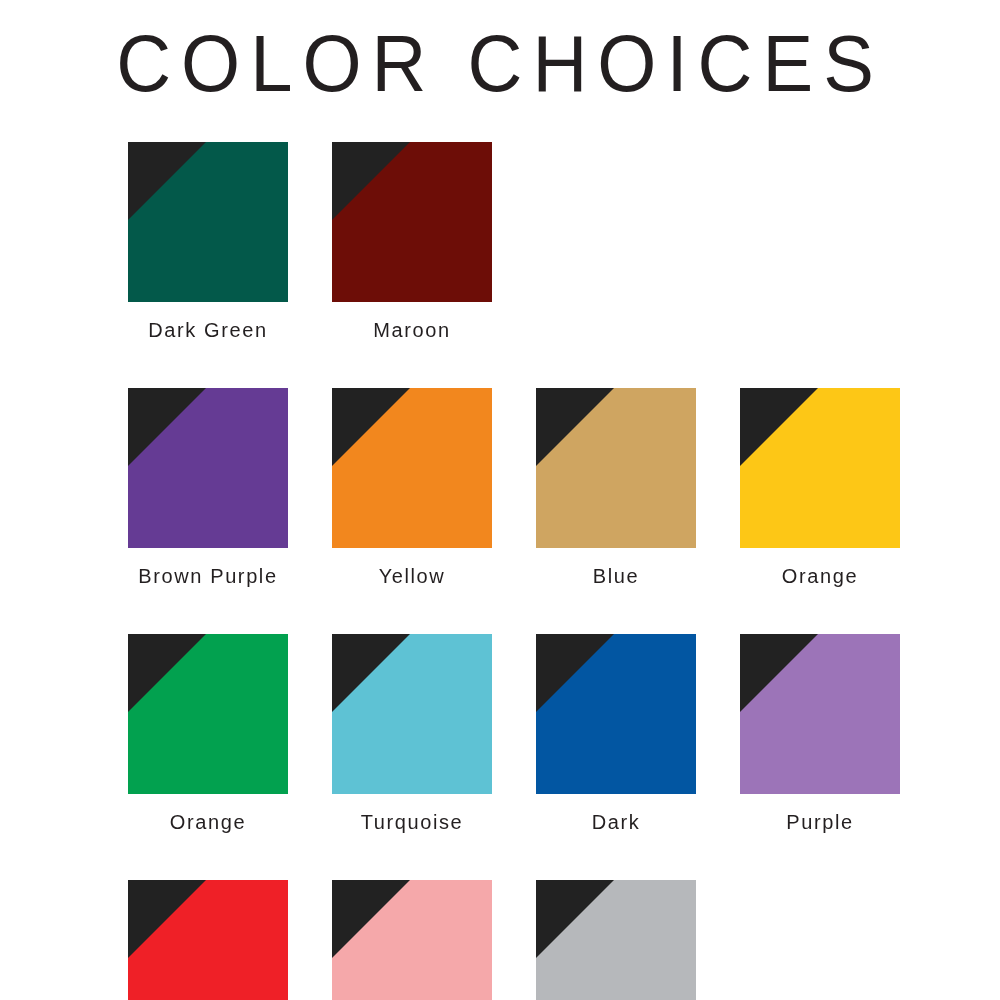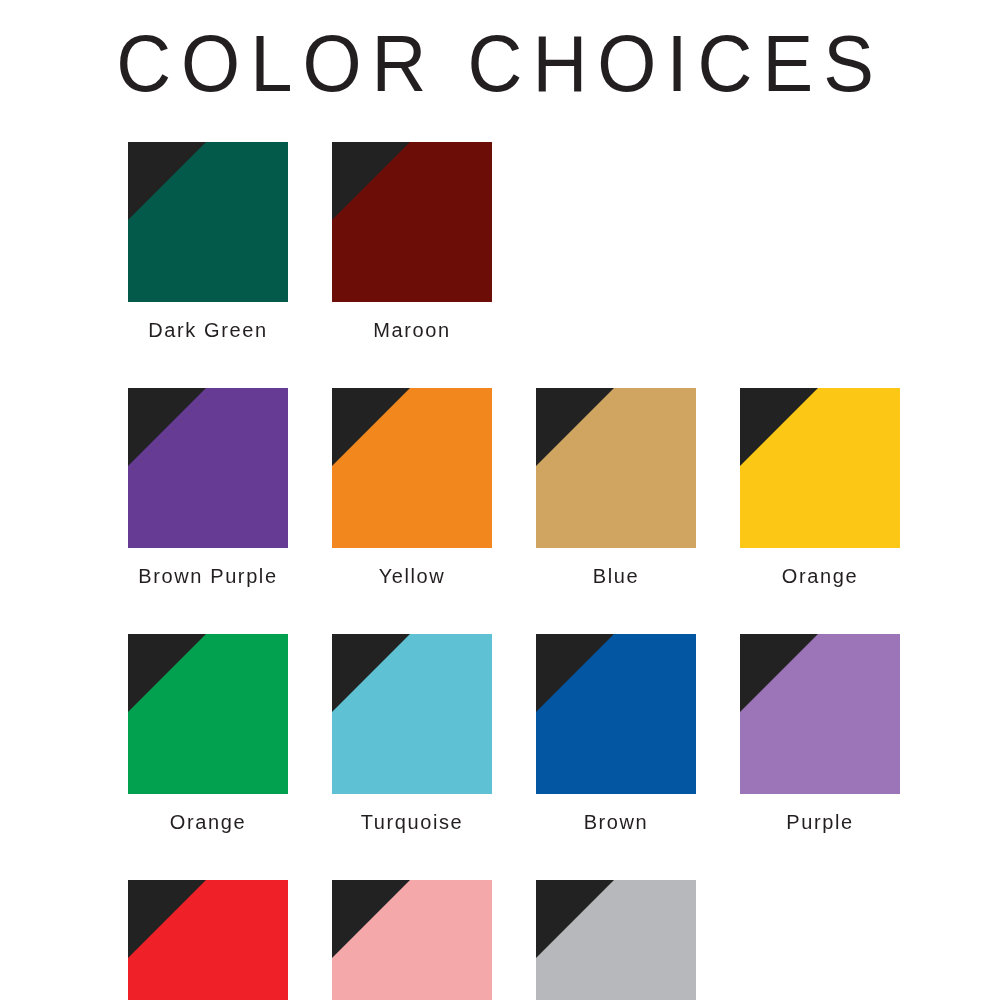--- a/index.html
+++ b/index.html
@@ -172,21 +172,21 @@
             </div>
           </div>
           <div class="label">Turquoise</div>
         </div>
         <div class="cell">
           <div class="swatch" style="background: rgb(2, 86, 162);">
             <div class="swatch-corner" style="background: none;">
               <div style="position: absolute; top: 0px; left: 0px; width: 160px; height: 160px; background: rgb(34, 34, 34); clip-path: polygon(0px 0px, 78px 0px, 0px 78px);"></div>
             </div>
           </div>
-          <div class="label">Brown</div>
+          <div class="label">Dark</div>
         </div>
         <div class="cell">
           <div class="swatch" style="background: rgb(156, 116, 184);">
             <div class="swatch-corner" style="background: none;">
               <div style="position: absolute; top: 0px; left: 0px; width: 160px; height: 160px; background: rgb(34, 34, 34); clip-path: polygon(0px 0px, 78px 0px, 0px 78px);"></div>
             </div>
           </div>
           <div class="label">Purple</div>
         </div>
       </div>

